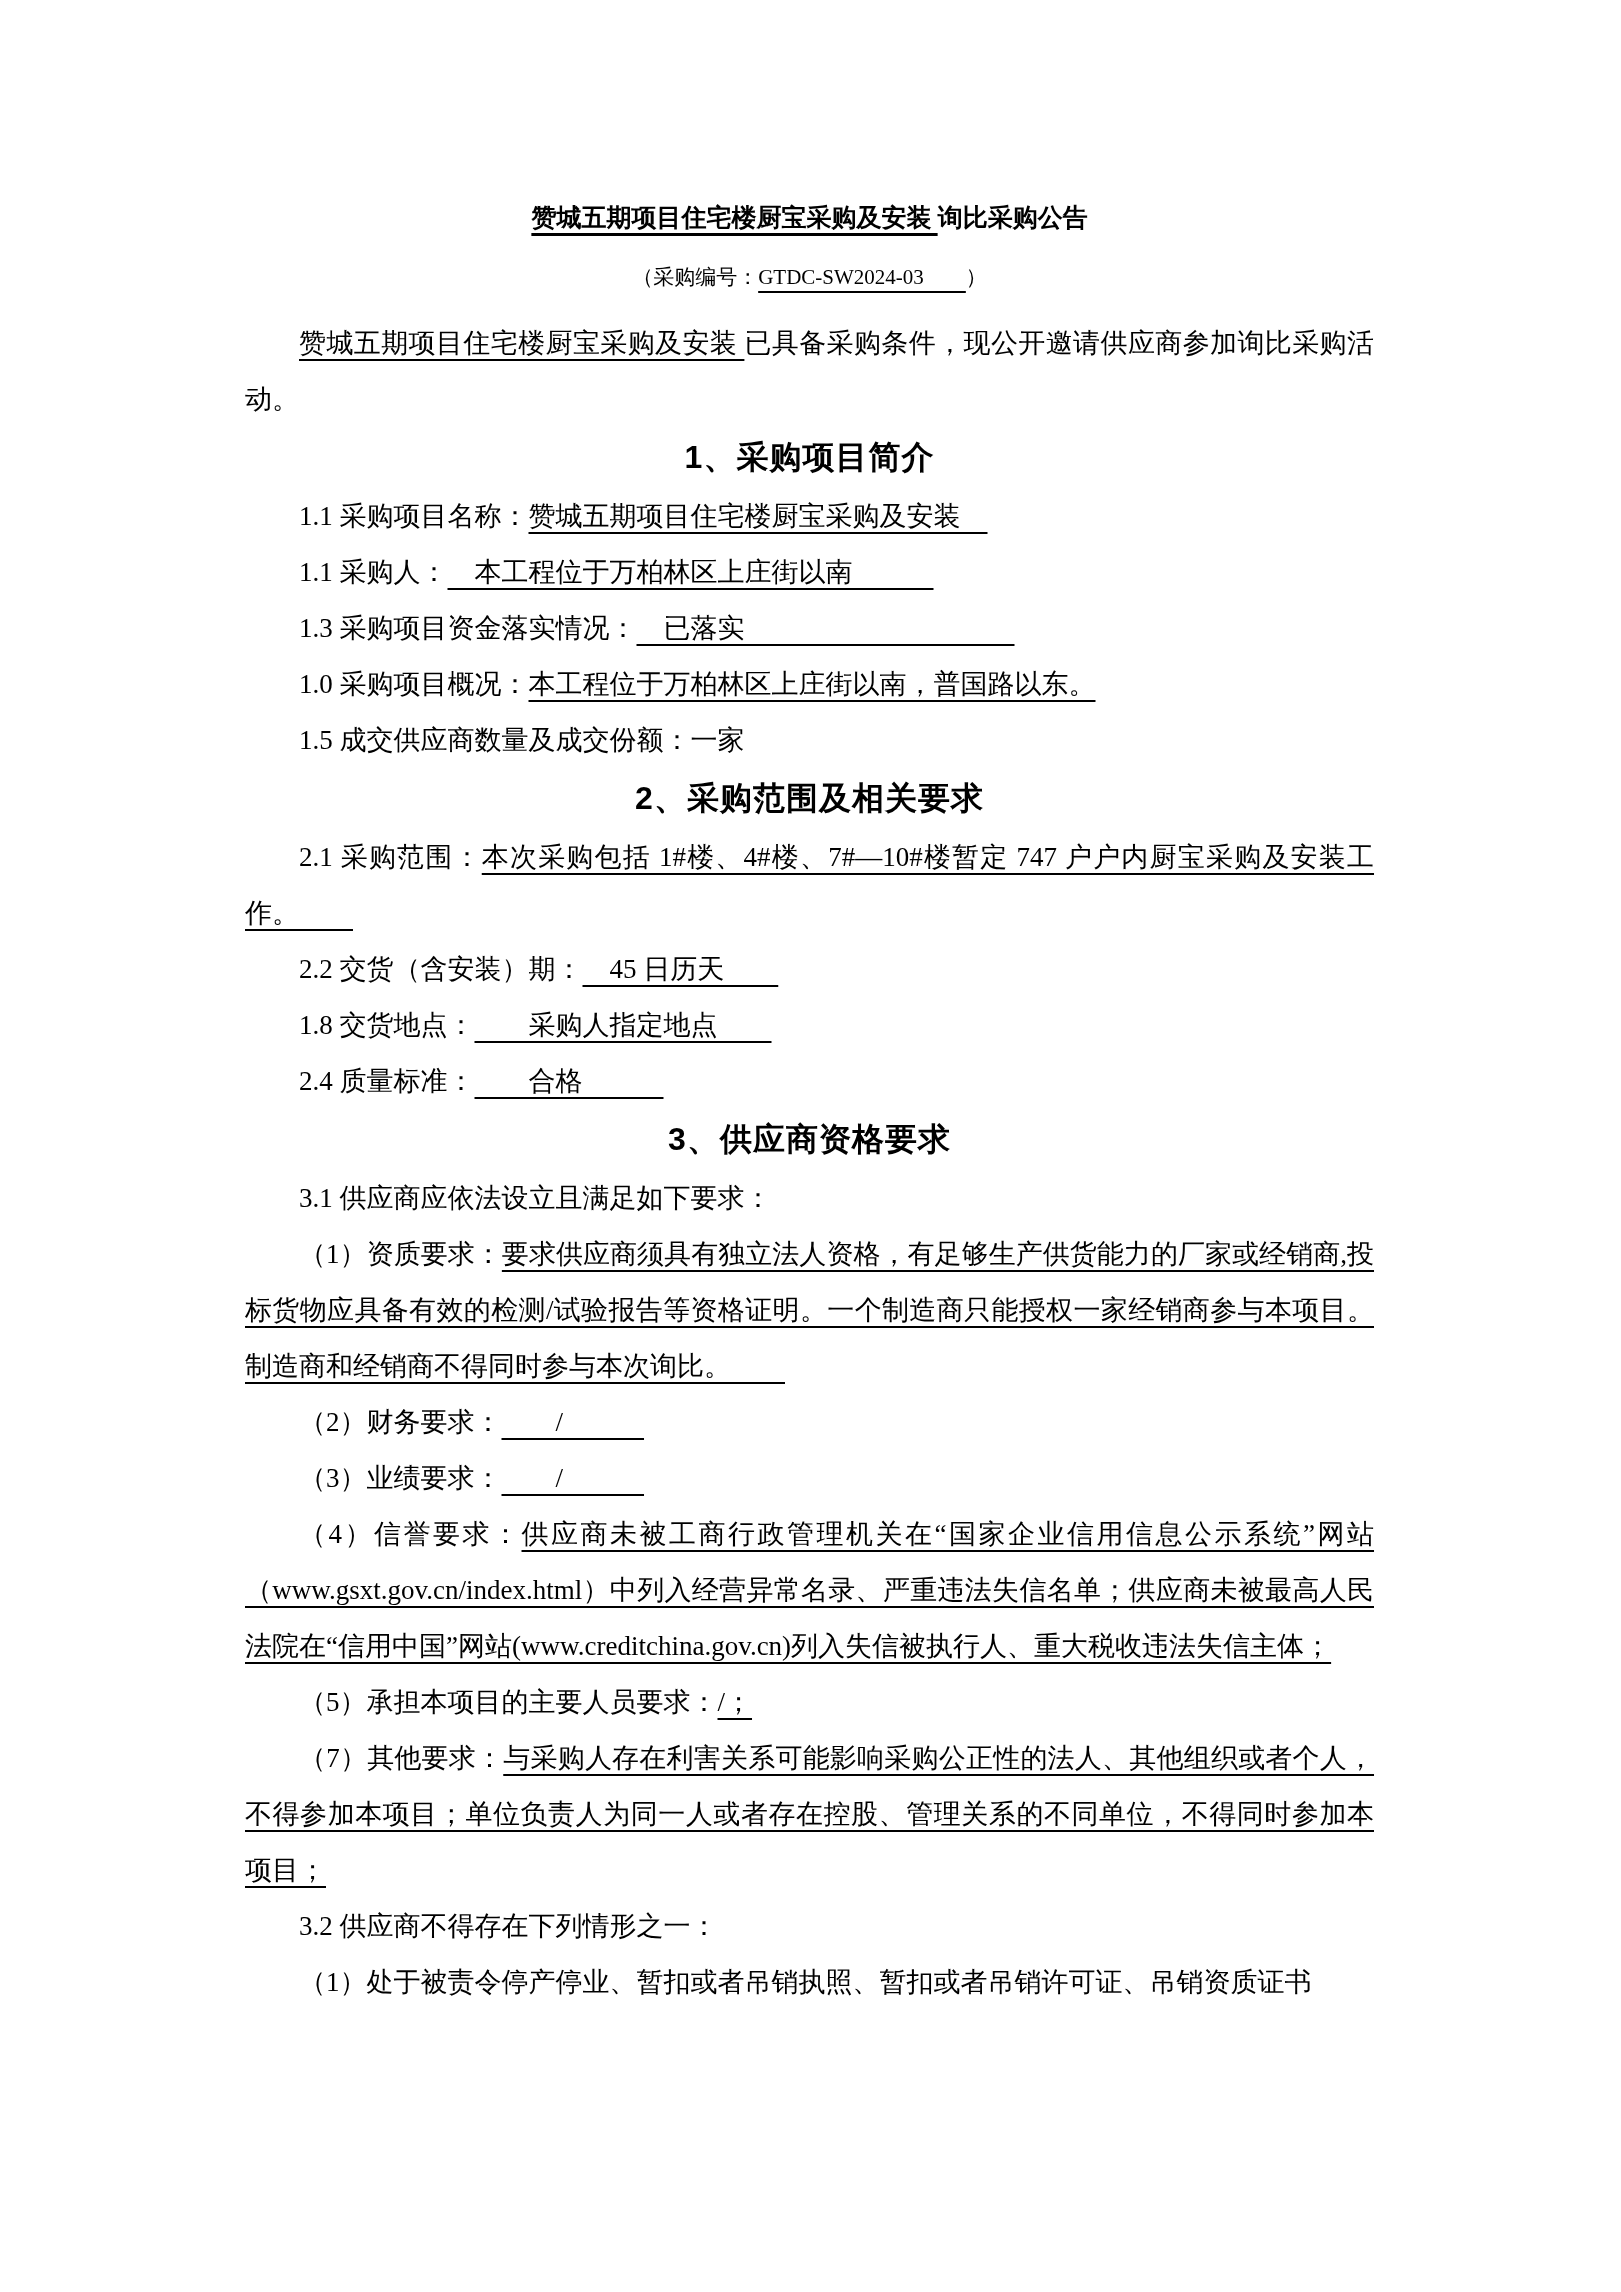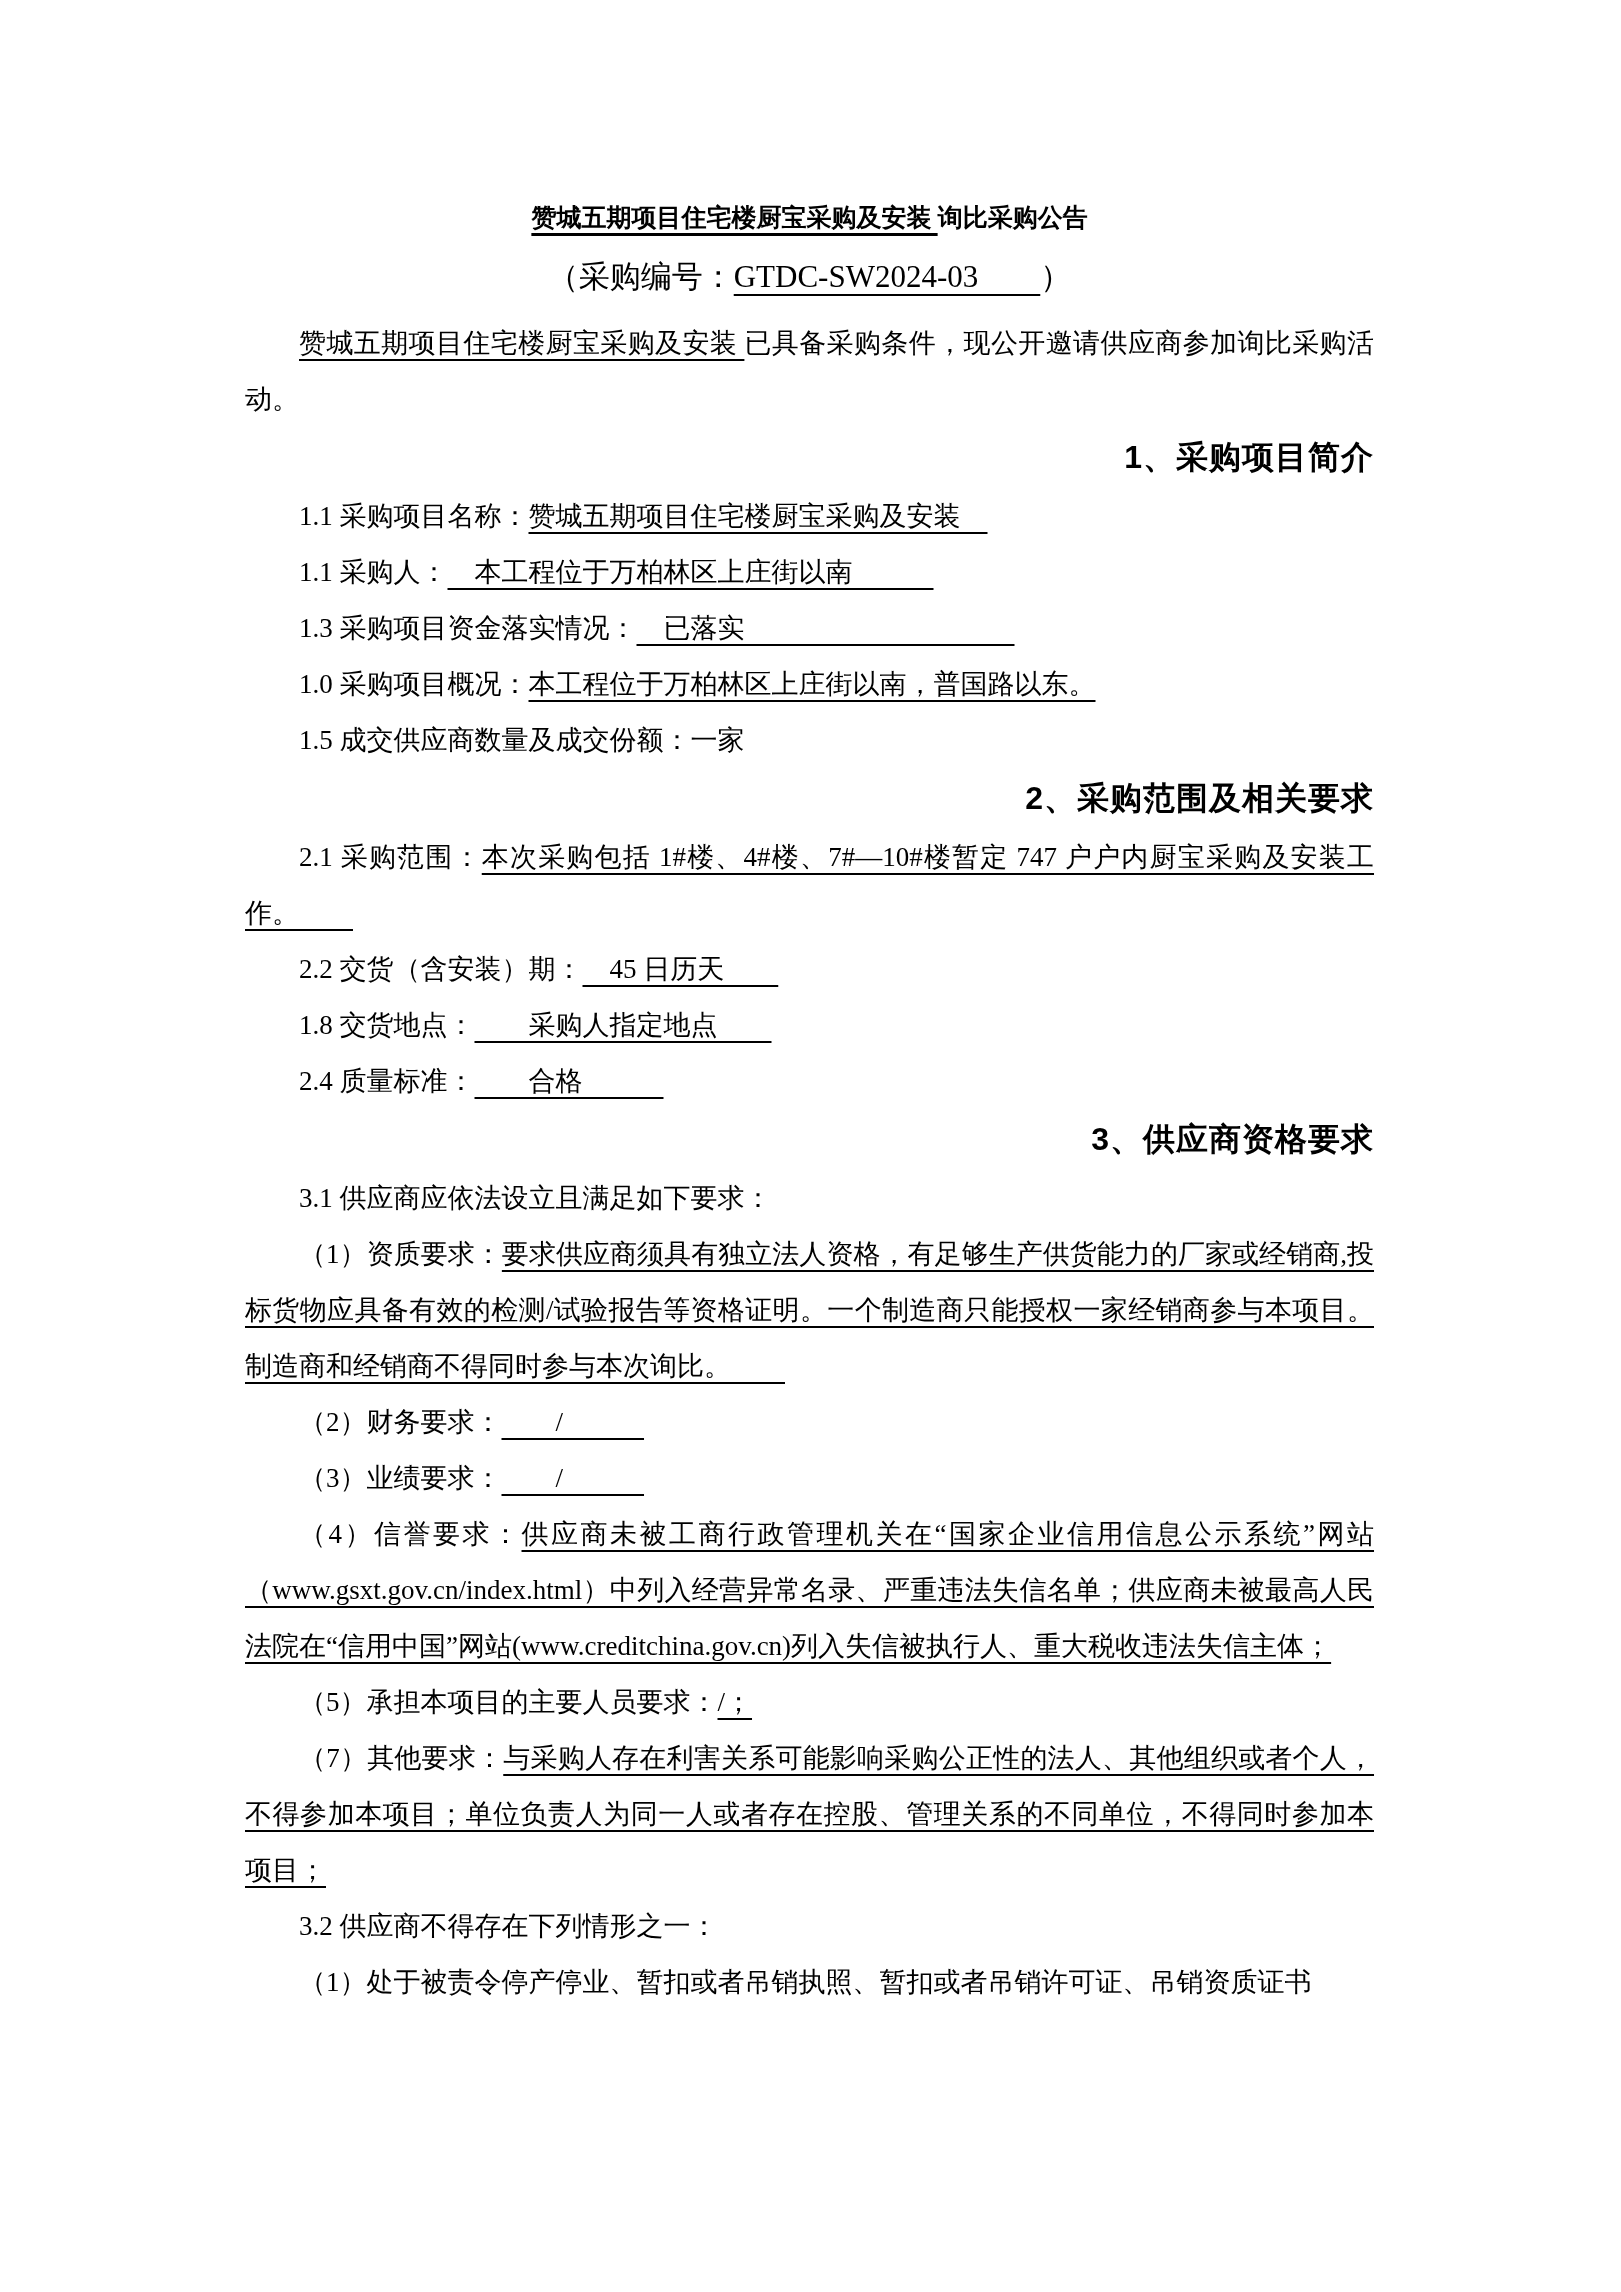--- a/index.html
+++ b/index.html
@@ -20,42 +20,42 @@
     overflow: hidden;
   }
   .doc-title {
     font-size: 25px;
     font-weight: 700;
     text-align: center;
     line-height: 47px;
     margin: 0;
   }
   .doc-subtitle {
-    font-size: 31px;
+    font-size: 21px;
     text-align: center;
     line-height: 56px;
     margin-top: 7.8px;
   }
   p.body {
     margin: 0;
     text-indent: 2em;
     text-align: justify;
     line-height: 56px;
   }
   p.body.intro {
     margin-top: 9.8px;
   }
   h2.sec {
     margin: 0;
     font-family: "Liberation Sans", "DejaVu Sans", sans-serif;
     font-weight: 700;
     font-size: 32px;
     line-height: 61px;
     text-indent: 0;
-    text-align: right;
+    text-align: center;
     letter-spacing: 1px;
   }
   .u {
     text-decoration: underline;
     text-underline-offset: 6.9px;
     text-decoration-thickness: 1.5px;
   }
   .doc-title .u {
     text-decoration-thickness: 2.5px;
   }

